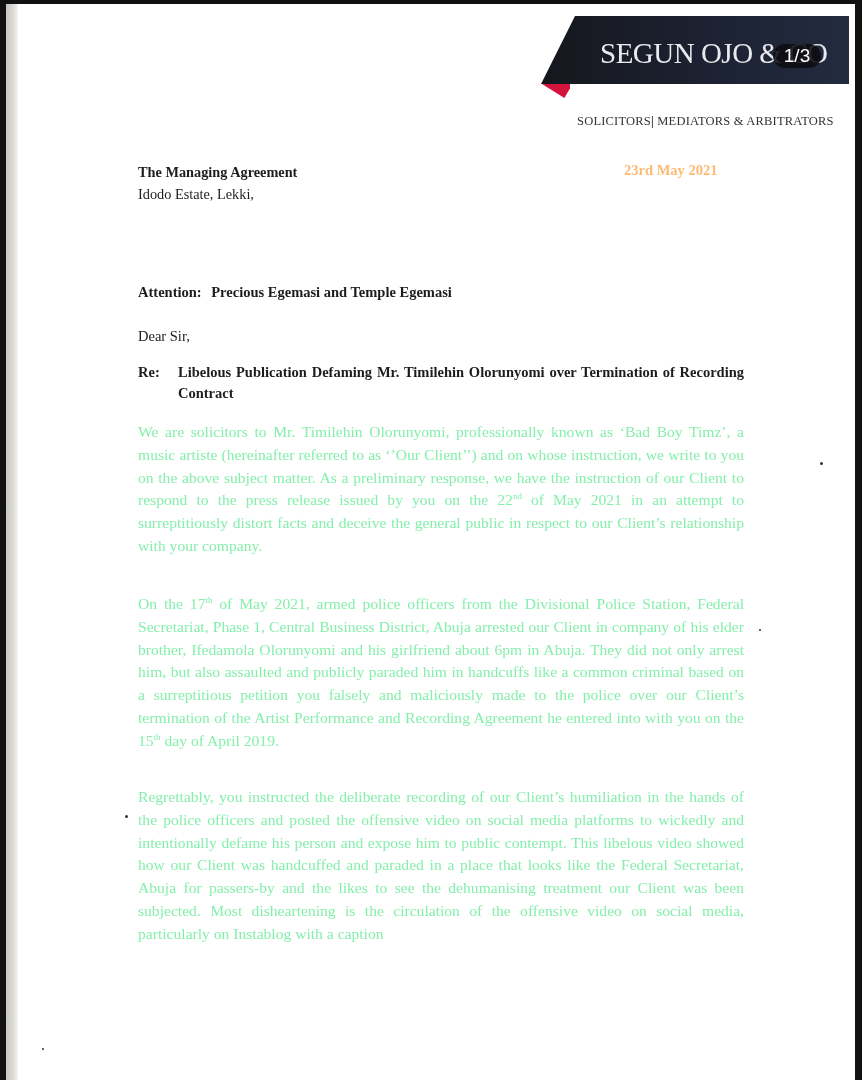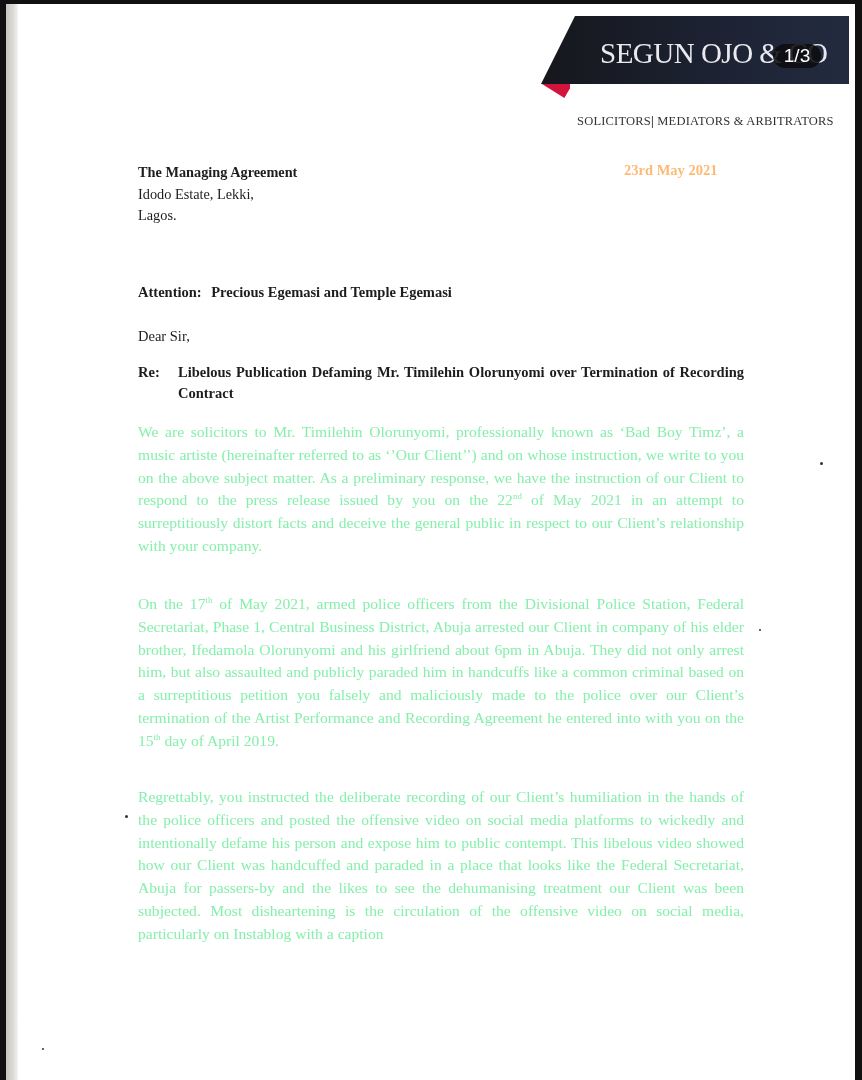--- a/index.html
+++ b/index.html
@@ -94,21 +94,20 @@
 <div class="firm-name">SEGUN OJO &amp; CO</div>
 <div class="page-counter">1/3</div>
 <div class="tagline">
   <span>SOLICITORS</span><span class="sep">|</span>
   <span>MEDIATORS &amp; ARBITRATORS</span>
 </div>
 
 <div class="addr">
   <div class="recipient">The Managing Agreement</div>
   <div>Idodo Estate, Lekki,</div>
-  <div>Lagos.</div>
 </div>
 <div class="date">23rd May 2021</div>
 
 <div class="attention">
   <span>Attention:</span><span class="gap"></span>
   <span>Precious Egemasi and Temple Egemasi</span>
 </div>
 
 <div class="salutation">Dear Sir,</div>
 

